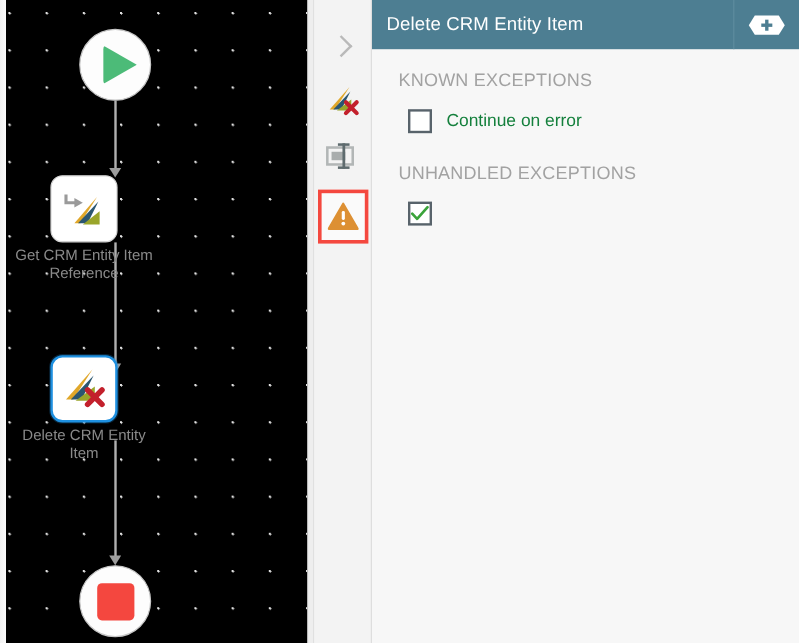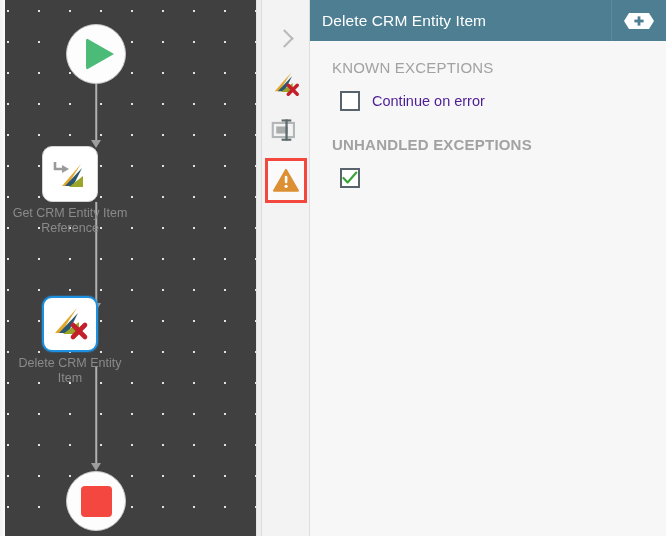--- a/index.html
+++ b/index.html
@@ -17,21 +17,21 @@
     height: 536px;
     display: flex;
     flex-direction: row;
   }
 
   
   .canvas-wrap {
     position: relative;
     width: 256px;
     height: 536px;
-    background: #404040;
+    background: #000000;
     overflow: hidden;
     flex: 0 0 256px;
   }
   .canvas-grid {
     position: absolute;
     inset: 0;
     background-image:
       radial-gradient(circle at 1px 1px, #e2e2e2 1px, transparent 1.2px);
     background-size: 31px 31px;
     background-position: 7px 10px;
@@ -210,21 +210,21 @@
     padding: 18px 2px 0 22px;
     flex: 1 1 auto;
   }
   .section-head {
     font-size: 15px;
     color: #a2a2a2;
     letter-spacing: 0.2px;
     margin: 0 0 6px 0;
     font-weight: normal;
   }
-  .section-head.second { margin-top: 22px; font-weight: bold; }
+  .section-head.second { margin-top: 22px; }
 
   .check-row {
     display: flex;
     align-items: center;
     margin: 12px 0 0 8px;
     height: 26px;
   }
   .checkbox {
     width: 20px;
     height: 20px;
@@ -232,21 +232,21 @@
     background: #ffffff;
     box-sizing: border-box;
     display: flex;
     align-items: center;
     justify-content: center;
     cursor: pointer;
     flex: 0 0 20px;
   }
   .check-label {
     font-size: 14.5px;
-    color: #4c1d95;
+    color: #15803d;
     margin-left: 12px;
   }
 </style>
 </head>
 <body>
 
 <div id="app">
 
   <div class="canvas-wrap">
     <div class="canvas-grid"></div>

